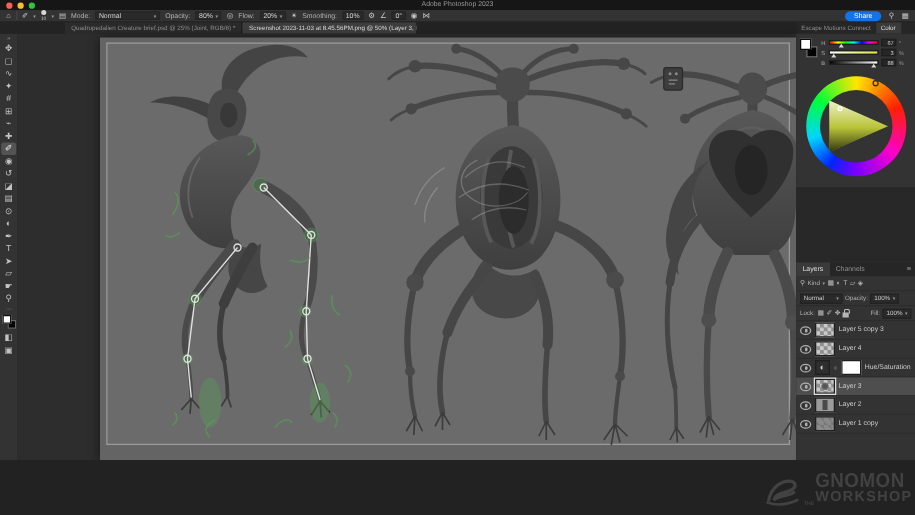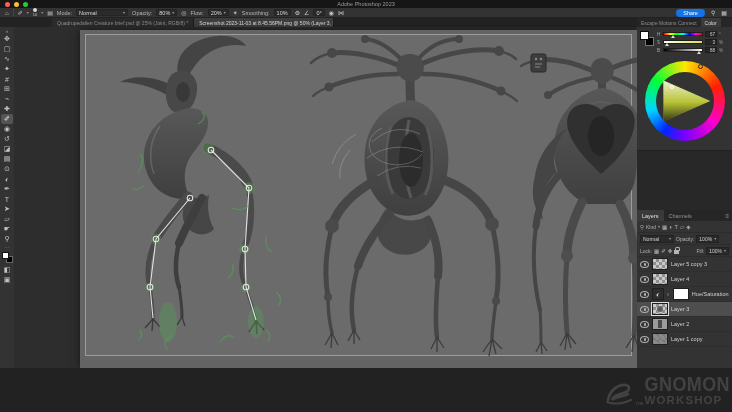--- a/index.html
+++ b/index.html
@@ -126,21 +126,21 @@
   .mask-thumb { width:16px; height:12px; background:#ffffff; border:1px solid #1f1f1f; flex:none; }
   .chain { font-size:4px; color:#9a9a9a; transform:rotate(90deg); flex:none; }
 
   
   .watermark { position:absolute; right:2px; bottom:6px; z-index:50; display:flex; align-items:center;
     gap:2px; opacity:.92; }
   .wm-text { color:#454545; font-weight:bold; line-height:1; }
   .wm-row { display:flex; align-items:flex-end; }
   .wm-the { display:flex; flex-direction:column; font-size:4px; letter-spacing:0; color:#454545;
     font-weight:bold; margin-right:1px; line-height:1.05; }
-  .wm-line1 { font-size:18px; letter-spacing:.4px; transform:scaleY(1.08); }
+  .wm-line1 { font-size:15px; letter-spacing:.4px; transform:scaleY(1.08); }
   .wm-line2 { font-size:11.5px; letter-spacing:1.1px; margin-top:1px; }
 </style>
 </head>
 <body>
 
 <div class="app">
 
   <div class="titlebar">
     <div class="lights">
       <span class="light" style="background:#ff5f57"></span>

